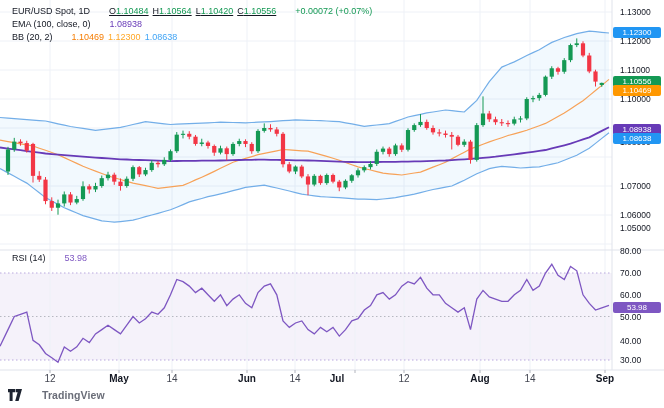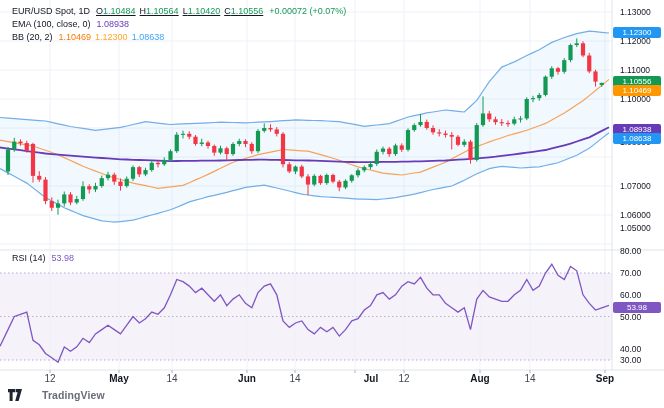--- a/index.html
+++ b/index.html
@@ -2,21 +2,21 @@
 <html><head>
 <meta charset="utf-8">
 <style>
   html,body{margin:0;padding:0;background:#fff;}
   .chart-root{
     position:relative;width:664px;height:408px;background:#ffffff;overflow:hidden;
     font-family:"Liberation Sans", sans-serif; -webkit-font-smoothing:antialiased;
   }
   svg#plot{position:absolute;left:0;top:0;}
   .legend{position:absolute;left:12px;top:4px;z-index:5;}
-  .lg-row{display:flex;align-items:center;gap:6px;height:13px;font-size:9px;color:#131722;white-space:nowrap;}
+  .lg-row{display:flex;align-items:center;gap:19px;height:13px;font-size:9px;color:#131722;white-space:nowrap;}
   .lg-row .ohlc{display:flex;gap:4px;text-decoration:underline;}
   .lg-row .ohlc .k{color:#131722;}
   .lg-row .ohlc .v{color:var(--up);}
   .lg-row .chg{color:var(--up);}
   .ema-v{color:#673ab7;}
   .rsi-v{color:#7e57c2;}
   .rsi-legend{top:251px;}
   #price-axis{position:absolute;left:612px;top:0;width:52px;height:370px;z-index:4;border-radius:8px;}
   .ptick{position:absolute;left:8px;font-size:8.5px;color:#131722;height:10px;line-height:10px;}
   .badge{position:absolute;left:1px;width:48px;height:11px;line-height:11px;border-radius:2px;
@@ -310,36 +310,36 @@
       <div class="ptick" style="top: 65px;">1.11000</div>
       <div class="ptick" style="top: 94px;">1.10000</div>
       <div class="ptick" style="top: 137px; text-align: right;">1.08000</div>
       <div class="ptick" style="top: 181px;">1.07000</div>
       <div class="ptick" style="top: 210px;">1.06000</div>
       <div class="ptick" style="top: 223px;">1.05000</div>
       <div class="ptick" style="top: 246.25px;">80.00</div>
       <div class="ptick" style="top: 268px;">70.00</div>
       <div class="ptick" style="top: 289.75px;">60.00</div>
       <div class="ptick" style="top: 311.5px;">50.00</div>
-      <div class="ptick" style="top: 344px;">40.00</div>
+      <div class="ptick" style="top: 336px;">40.00</div>
       <div class="ptick" style="top: 355px;">30.00</div>
       <div class="badge" style="top: 26.8px; background: rgb(33, 150, 243);">1.12300</div>
       <div class="badge" style="top: 76.376px; background: rgb(20, 153, 84);">1.10556</div>
       <div class="badge" style="top: 84.899px; background: rgb(255, 152, 0);">1.10469</div>
       <div class="badge" style="top: 124.298px; background: rgb(103, 58, 183);">1.08938</div>
       <div class="badge" style="top: 132.998px; background: rgb(33, 150, 243);">1.08638</div>
       <div class="badge" style="top: 302.344px; background: rgb(126, 87, 194);">53.98</div>
     </div>
   <div id="time-axis">
       <div class="ttick" style="left: 50px;">12</div>
       <div class="ttick bold" style="left: 119px;">May</div>
       <div class="ttick" style="left: 172px;">14</div>
       <div class="ttick bold" style="left: 247px;">Jun</div>
       <div class="ttick" style="left: 295px;">14</div>
-      <div class="ttick bold" style="left: 371px;">Jul</div>
+      <div class="ttick bold" style="left: 337px;">Jul</div>
       <div class="ttick" style="left: 404px;">12</div>
       <div class="ttick bold" style="left: 480px;">Aug</div>
       <div class="ttick" style="left: 530px;">14</div>
       <div class="ttick bold" style="left: 605px;">Sep</div>
     </div>
 
   <div class="attribution">
     <svg width="14" height="12" viewBox="0 0 14 12">
       <path d="M0 0 H7 V3.2 H4.6 V12 H1.6 V3.2 H0 Z" fill="#1d2330"></path>
       <path d="M7.6 0 H14 L10.6 12 H7.2 L9.6 3.2 H7.6 Z" fill="#1d2330"></path>

